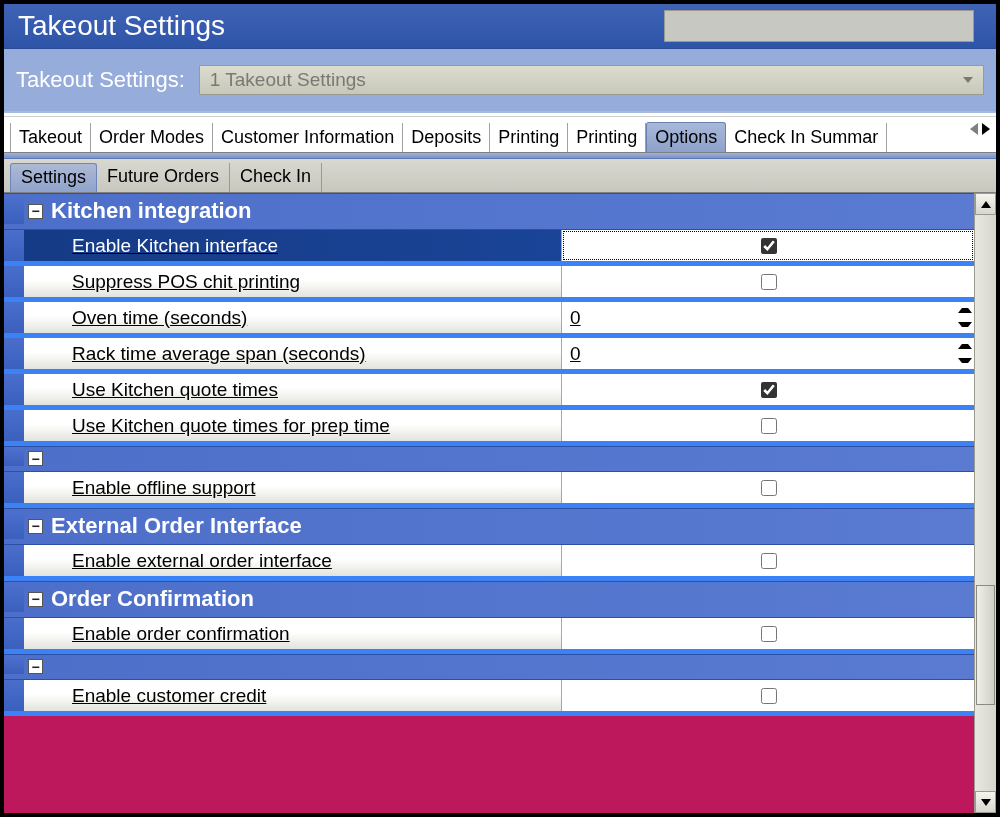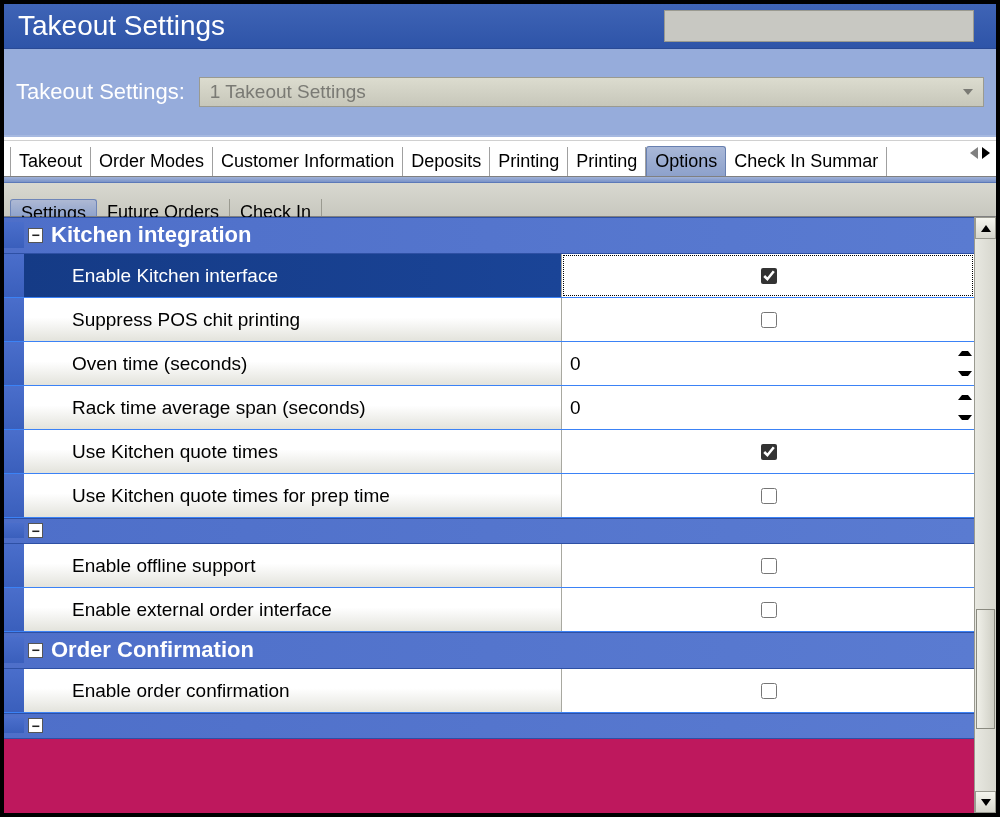--- a/index.html
+++ b/index.html
@@ -29,21 +29,21 @@
     font-size: 28px;
   }
   .titlebar .title-right-box {
     width: 310px; height: 32px;
     background: #c8c8c2;
     border: 1px solid #9a9a90;
   }
   
   .selector-row {
     background: #96acdb;
-    padding: 28px 12px;
+    padding: 16px 12px;
     display: flex; align-items: center; gap: 14px;
     border-bottom: 2px solid #a5b8e0;
   }
   .selector-label {
     color: #fff; font-size: 22px;
   }
   .selector-combo {
     flex: 1;
     display: flex; align-items: center; justify-content: space-between;
     background: linear-gradient(to bottom,#dcdccf,#c7c7ba);
@@ -103,21 +103,21 @@
   .tab-nav-arrows .arrow.right { border-left: 8px solid #000; }
   
   .tab-band {
     background: linear-gradient(to bottom,#a0b2d8,#7a93c8);
     height: 6px;
     border-bottom:1px solid #5c79b8;
   }
   .sub-tabs {
     display:flex;
     background: linear-gradient(to bottom,#d8d8d0,#c8c8bf);
-    padding: 16px 6px 0 6px;
+    padding: 4px 6px 0 6px;
     border-bottom:1px solid #808080;
     height: 34px;
   }
   .sub-tab {
     padding: 3px 10px 4px 10px;
     font-size:18px;
     border-right:1px solid #9a9a90;
     cursor:default;
   }
   .sub-tab:first-child{ border-left:1px solid #9a9a90;}
@@ -176,22 +176,23 @@
     background:#fff;
     border:1px solid #555;
     margin: 0 8px 0 4px;
     display:flex; align-items:center; justify-content:center;
     color:#222; font-size:14px; line-height:10px;
   }
   .collapse-box::before{ content:"\2212"; font-weight:bold;}
   
   .row {
     display:flex;
-    height:44px;
-    border-bottom:1px solid #3b82f6;
+    height:36px;
+    border-bottom:5px solid #3b82f6;
+    text-decoration:underline;
   }
   .row .left-stripe { width:20px; }
   .row .label-cell {
     flex:1;
     display:flex; align-items:center;
     padding-left: 48px;
     font-size:19px;
     color:#000;
     background: linear-gradient(to bottom,#fff 0%, #fff 45%, #e3e3dc 100%);
     border-right:1px solid #a8a8a0;
@@ -339,20 +340,25 @@
           <div class="left-stripe"></div>
           <div class="collapse-box"></div>
         </div>
         <div class="row">
           <div class="left-stripe"></div>
           <div class="label-cell">Enable offline support</div>
           <div class="value-cell">
             <input type="checkbox" style="">
           </div>
         </div>
+        <div class="group-header">
+          <div class="left-stripe"></div>
+          <div class="collapse-box"></div>
+          <span>External Order Interface</span>
+        </div>
         <div class="row">
           <div class="left-stripe"></div>
           <div class="label-cell">Enable external order interface</div>
           <div class="value-cell">
             <input type="checkbox" style="">
           </div>
         </div>
         <div class="group-header">
           <div class="left-stripe"></div>
           <div class="collapse-box"></div>
@@ -361,20 +367,27 @@
         <div class="row">
           <div class="left-stripe"></div>
           <div class="label-cell">Enable order confirmation</div>
           <div class="value-cell">
             <input type="checkbox" style="">
           </div>
         </div>
         <div class="group-header">
           <div class="left-stripe"></div>
           <div class="collapse-box"></div>
+        </div>
+        <div class="row">
+          <div class="left-stripe"></div>
+          <div class="label-cell">Enable customer credit</div>
+          <div class="value-cell">
+            <input type="checkbox" style="">
+          </div>
         </div>
       </div>
     <div class="scrollbar">
       <div class="btn">
           <div class="tri-up"></div>
         </div>
       <div class="track">
          <div class="thumb"></div>
       </div>
       <div class="btn">

